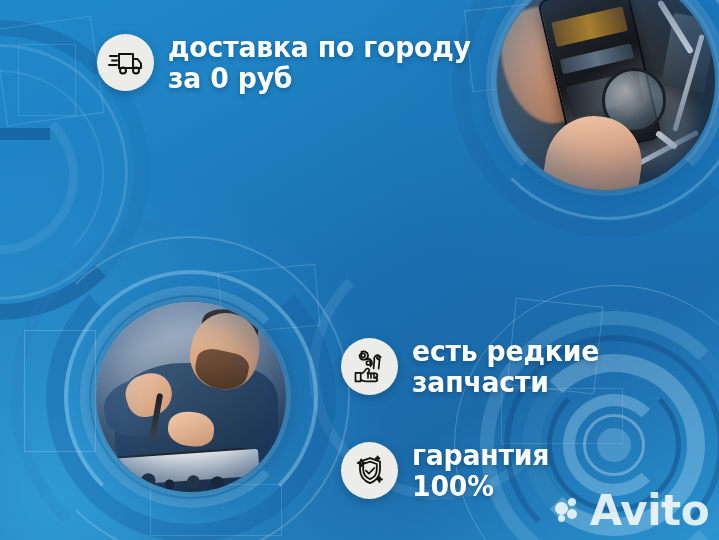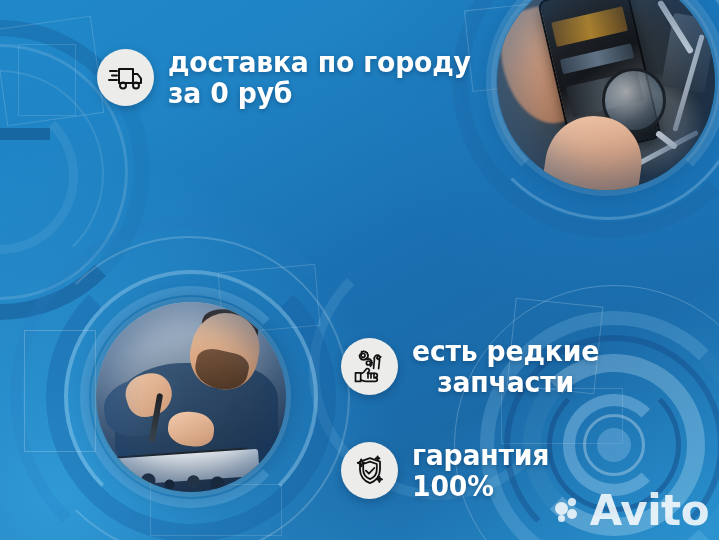--- a/index.html
+++ b/index.html
@@ -222,24 +222,24 @@
     font-weight:bold;
     font-size:29px;
     line-height:1.06;
     letter-spacing:-.2px;
     transform:scaleX(.92);
     transform-origin:left center;
     white-space:pre-line;
     text-shadow:0 2px 5px rgba(5,35,70,.35);
   }
 
-  #f0{left:97px;top:47px;}
+  #f0{left:97px;top:32px;}
   #f1{left:104px;top:148px;}
   #f2{left:341px;top:234px;}
-  #f3{left:341px;top:336px;text-align:center;}
+  #f3{left:341px;top:336px;}
   #f4{left:341px;top:440px;}
 
   
   .avito{
     position:absolute;right:10px;bottom:8px;
     display:flex;align-items:center;gap:7px;
     opacity:.92;
   }
   .avito-dots{position:relative;width:28px;height:26px;flex:0 0 28px;}
   .avito-dots i{position:absolute;display:block;border-radius:50%;background:rgba(255,255,255,.88);}

